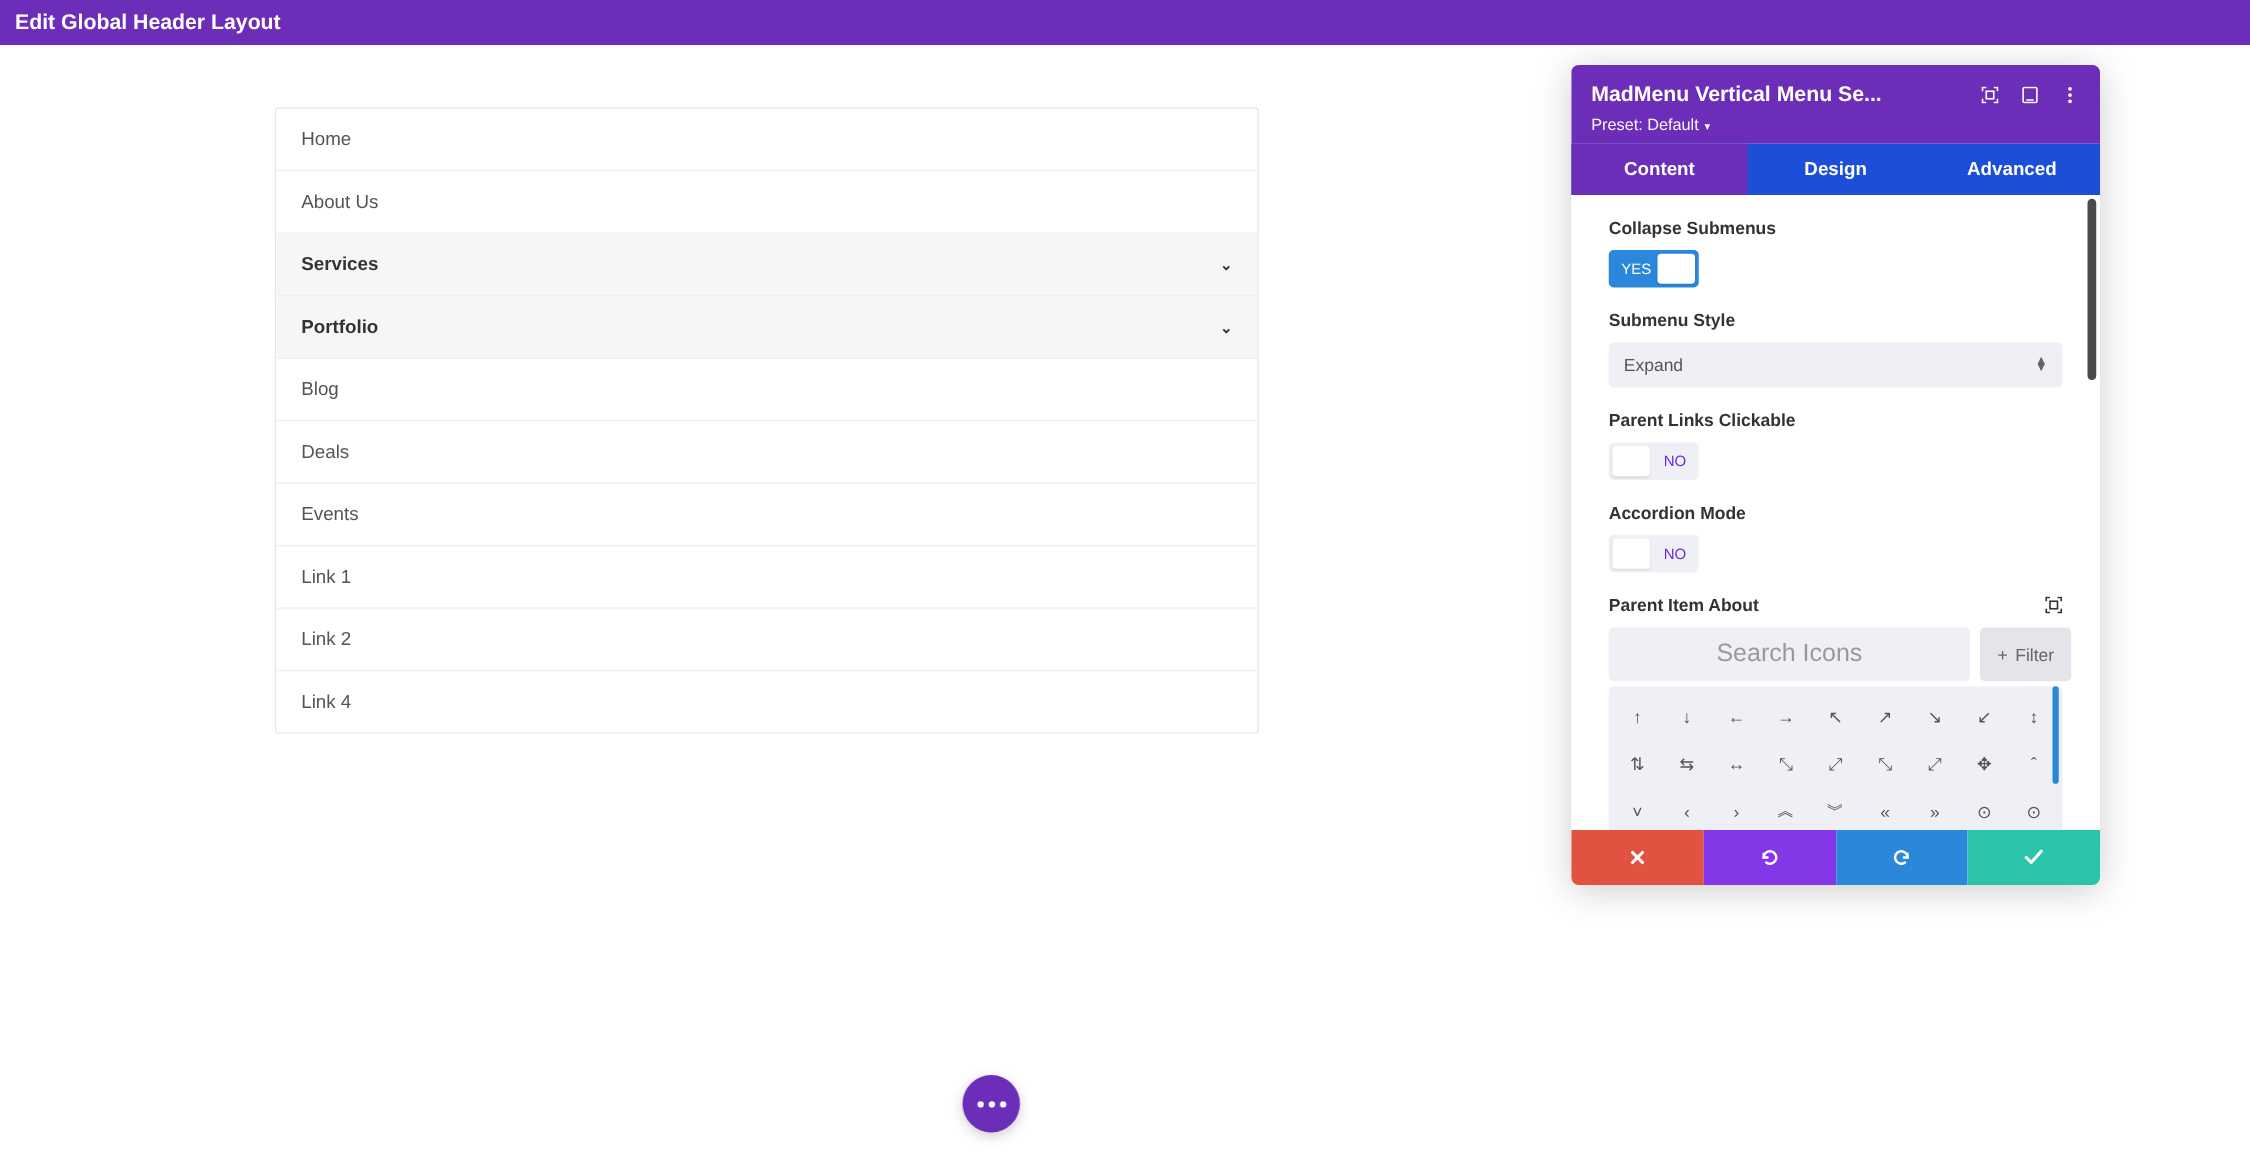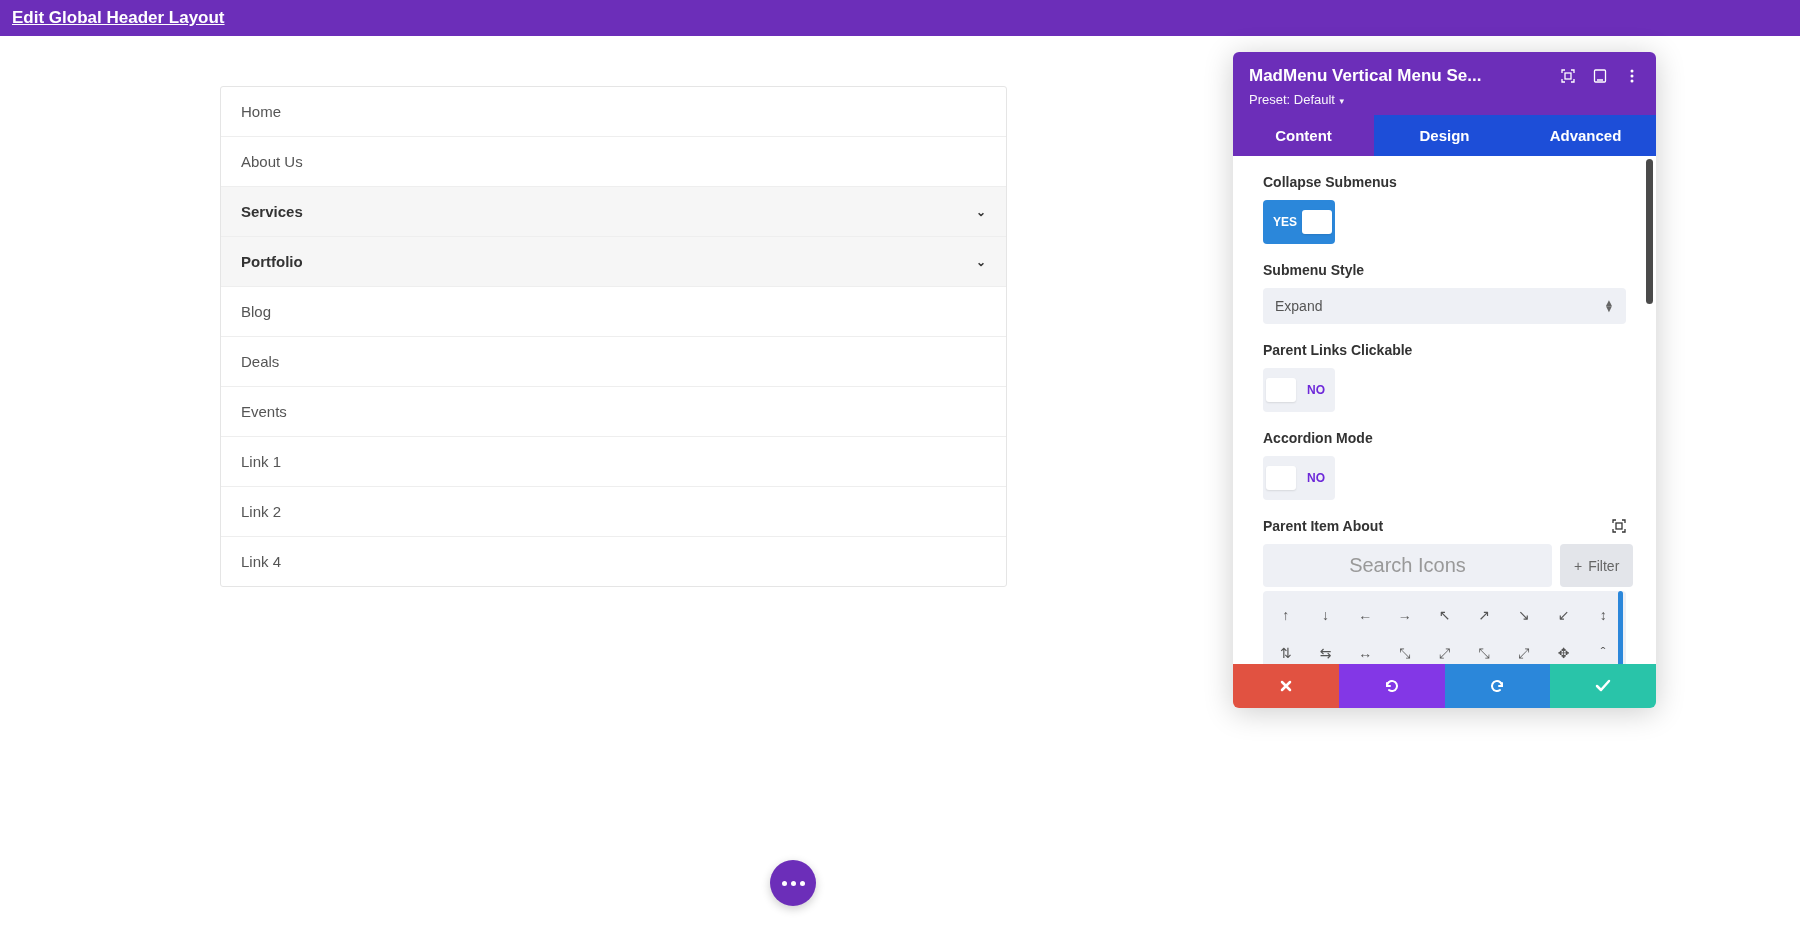--- a/index.html
+++ b/index.html
@@ -1,48 +1,48 @@
 <!DOCTYPE html>
 <html><head>
 <meta charset="utf-8">
 <style>
 * { margin: 0; padding: 0; box-sizing: border-box; font-family: -apple-system, BlinkMacSystemFont, 'Segoe UI', Helvetica, Arial, sans-serif; }
 body { background: #fff; font-size: 14px; color: #333; }
 
-.top-bar { background: #6c2eb9; color: #fff; padding: 8px 12px; font-size: 17px; font-weight: 600; text-decoration: underline; }
+.top-bar { background: #6c2eb9; color: #fff; padding: 8px 12px; font-size: 17px; font-weight: 600; }
 
 .canvas { padding: 50px 0 0 220px; }
 
 .menu-box { width: 787px; border: 1px solid #e5e5e5; border-radius: 3px; background: #fff; }
 .menu-item { padding: 16px 20px; border-bottom: 1px solid #eee; font-size: 15px; color: #555; display: flex; justify-content: space-between; align-items: center; cursor: pointer; }
 .menu-item:last-child { border-bottom: none; }
 .menu-item.parent { background: #f6f6f6; font-weight: 700; color: #333; }
 .chev-down { font-size: 12px; color: #333; }
 
-.settings-panel { position: fixed; top: 52px; right: 144px; width: 423px; background: #fff; border-radius: 6px; box-shadow: 0 4px 30px rgba(0,0,0,0.2); overflow: hidden; display: flex; flex-direction: column; }
+.settings-panel { position: fixed; top: 52px; right: 120px; width: 423px; background: #fff; border-radius: 6px; box-shadow: 0 4px 30px rgba(0,0,0,0.2); overflow: hidden; display: flex; flex-direction: column; }
 .panel-header { background: #6c2eb9; color: #fff; padding: 14px 16px 8px; }
 .panel-title-row { display: flex; align-items: center; justify-content: space-between; gap: 10px; }
 .panel-title { font-size: 17px; font-weight: 700; white-space: nowrap; overflow: hidden; text-overflow: ellipsis; flex: 1; }
 .header-icons { display: flex; gap: 16px; align-items: center; flex-shrink: 0; }
 .header-icon { width: 16px; height: 16px; display: flex; align-items: center; justify-content: center; cursor: pointer; }
 .preset { font-size: 13px; font-weight: 400; margin-top: 6px; opacity: 0.95; }
 .preset-caret { font-size: 9px; margin-left: 2px; }
 
 .tabs { background: #1d4ed8; display: flex; }
 .tab { flex: 1; text-align: center; padding: 12px 8px; color: #fff; font-weight: 600; font-size: 15px; cursor: pointer; }
 .tab.active { background: #6c2eb9; }
 
 .panel-body { padding: 18px 30px 0; height: 508px; overflow: hidden; position: relative; }
 .scrollbar { position: absolute; right: 3px; top: 3px; width: 7px; height: 145px; background: #4a4a4a; border-radius: 4px; }
 .icon-scrollbar { position: absolute; right: 3px; top: 0; width: 5px; height: 78px; background: #2b87da; border-radius: 3px; }
 
 .control { margin-bottom: 18px; }
 .control-label { font-size: 14px; font-weight: 600; color: #333; margin-bottom: 10px; display: flex; justify-content: space-between; align-items: center; }
 
-.toggle { width: 72px; height: 44px; border-radius: 4px; display: flex; align-items: center; cursor: pointer; font-size: 12px; font-weight: 700; }
+.toggle { width: 72px; height: 30px; border-radius: 4px; display: flex; align-items: center; cursor: pointer; font-size: 12px; font-weight: 400; }
 .toggle.on { background: #2b87da; color: #fff; padding-left: 10px; }
 .toggle.on .knob { background: #fff; margin-left: auto; margin-right: 3px; }
 .toggle.off { background: #eef0f5; color: #6d28d9; padding-right: 10px; justify-content: flex-end; }
 .toggle.off .knob { background: #fff; position: absolute; left: 3px; }
 .toggle { position: relative; }
 .knob { width: 30px; height: 24px; border-radius: 3px; box-shadow: 0 1px 2px rgba(0,0,0,0.1); }
 
 .select { background: #eef0f5; border-radius: 4px; padding: 10px 12px; font-size: 14px; color: #555; display: flex; justify-content: space-between; align-items: center; cursor: pointer; }
 .select-arrows { font-size: 10px; color: #666; line-height: 6px; }
 

